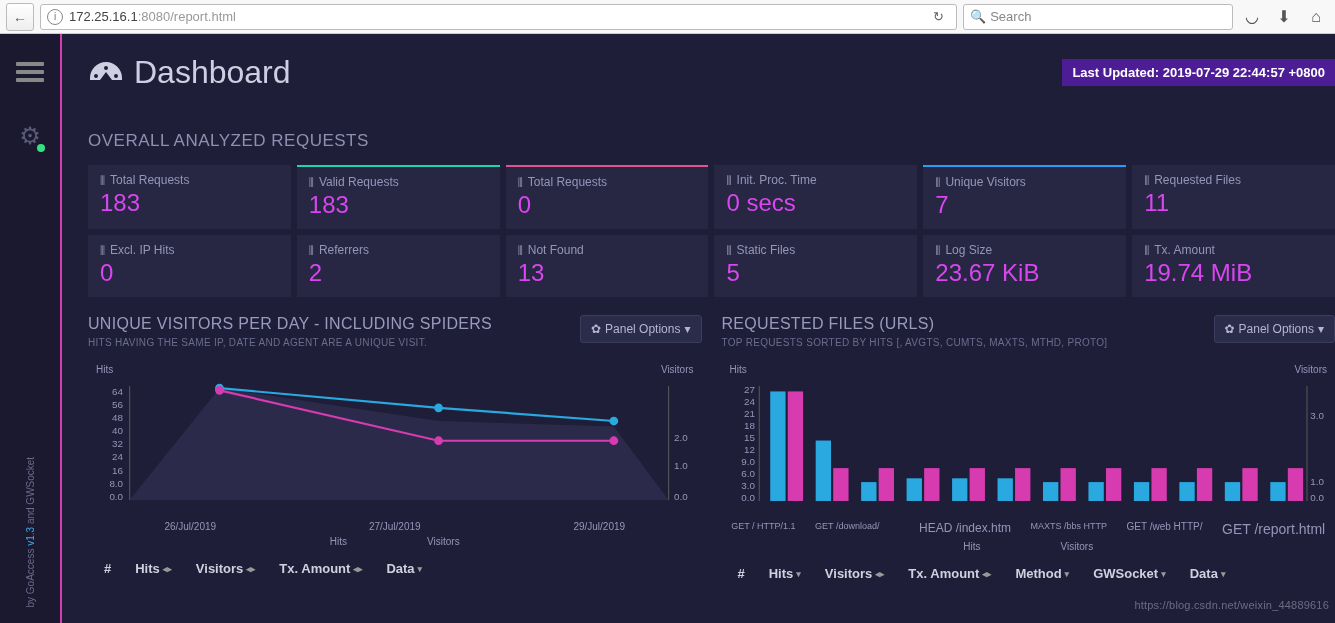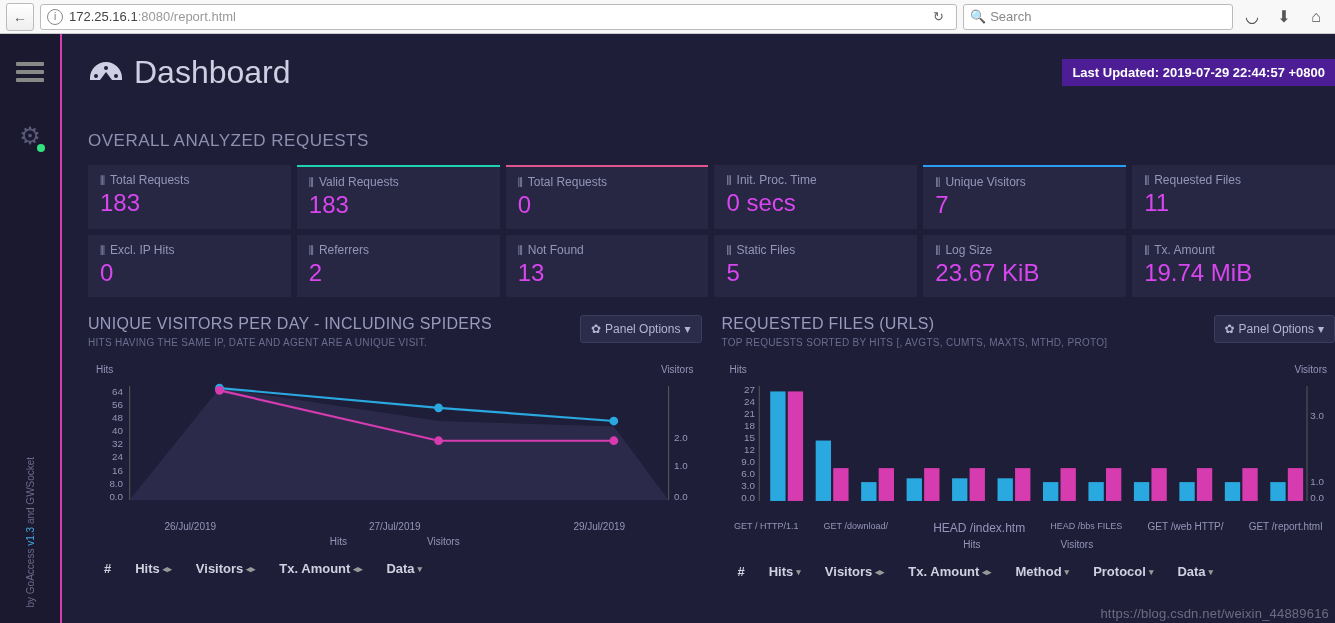--- a/index.html
+++ b/index.html
@@ -264,23 +264,23 @@
   font-size: 13px;
   font-weight: bold;
   color: #d0d0e0;
   margin-top: 14px;
   padding-left: 16px;
 }
 .table-head .col { display: flex; align-items: center; gap: 3px; }
 .sort { font-size: 9px; color: #999; }
 .watermark {
   position: absolute;
-  bottom: 2px;
+  bottom: 12px;
   right: 6px;
-  font-size: 13px;
+  font-size: 11px;
   color: rgba(200,200,220,0.45);
   letter-spacing: 0.2px;
 }
 </style>
 </head>
 <body>
 
 <div class="browser-bar">
   <div class="nav-arrow">←</div>
   <div class="url-bar">
@@ -560,23 +560,23 @@
                 <rect x="459" width="14" y="97.75862068965517" height="17.24137931034483" fill="#2aa8e0"></rect>
                 <rect x="475" width="14" y="85" height="30" fill="#d63cb0"></rect>
                 <rect x="500.5" width="14" y="97.75862068965517" height="17.24137931034483" fill="#2aa8e0"></rect>
                 <rect x="516.5" width="14" y="85" height="30" fill="#d63cb0"></rect>
               </g>
           </svg>
           <div class="x-ticks" id="bar-xticks">
               <span style="font-size: 9px;">GET / HTTP/1.1</span>
               <span style="font-size: 9px;">GET /download/</span>
               <span style="font-size: 12px; margin-left: 20px;">HEAD /index.htm</span>
-              <span style="font-size: 9px;">HEAD /bbs FILES</span>
+              <span style="font-size: 9px;">MAXTS /bbs HTTP</span>
               <span style="font-size: 10px;">GET /web HTTP/</span>
-              <span style="font-size: 10px;">GET /report.html</span>
+              <span style="font-size: 14px;">GET /report.html</span>
             </div>
           <div class="legend">
             <span>Hits</span>
             <span>Visitors</span>
           </div>
         </div>
         <div class="table-head">
           <span class="col">
               <span>#</span>
             </span>
@@ -590,21 +590,21 @@
             </span>
           <span class="col">
               <span>Tx. Amount</span>
               <span class="sort">◂▸</span>
             </span>
           <span class="col">
               <span>Method</span>
               <span class="sort">▾</span>
             </span>
           <span class="col">
-              <span>Protocol</span>
+              <span>GWSocket</span>
               <span class="sort">▾</span>
             </span>
           <span class="col">
               <span>Data</span>
               <span class="sort">▾</span>
             </span>
         </div>
       </div>
     </div>
   </div>

